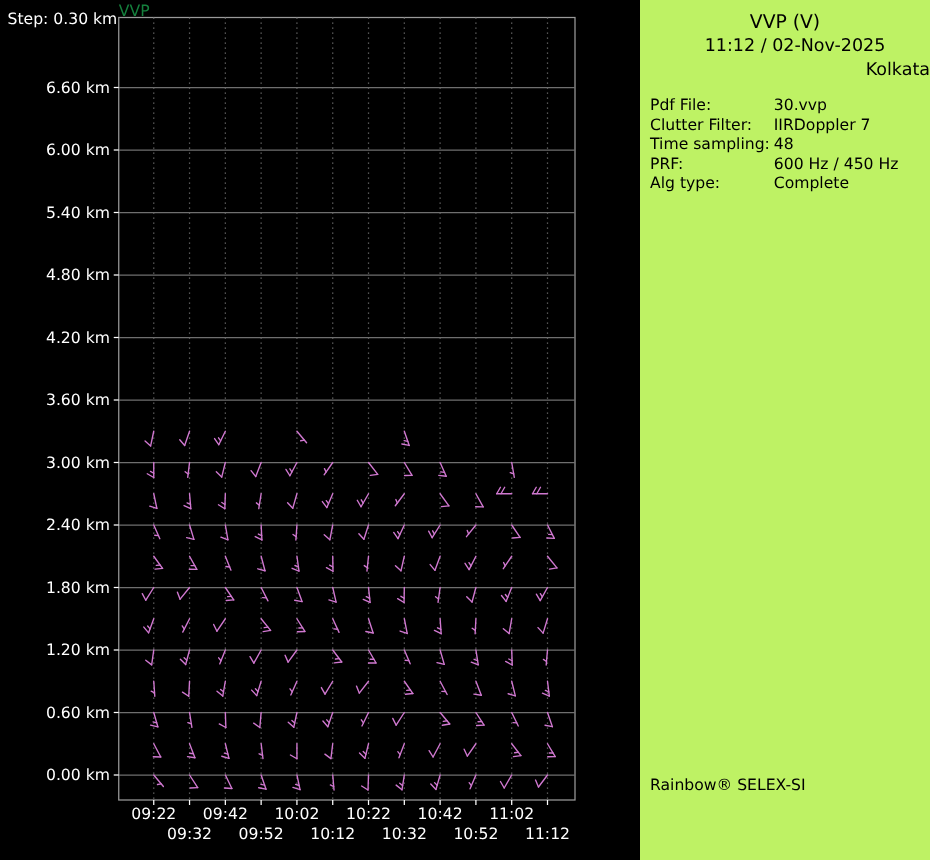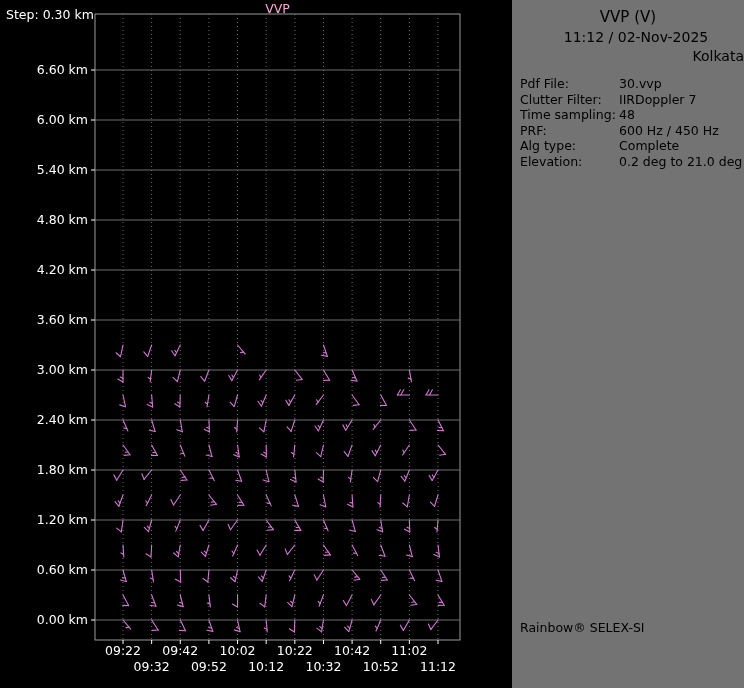--- a/index.html
+++ b/index.html
@@ -1,22 +1,22 @@
 <!DOCTYPE html>
 <html><head>
 <meta charset="utf-8">
 <style>
   html,body{margin:0;padding:0;background:#000;}
   .app{position:relative;width:744px;height:688px;overflow:hidden;font-family:"DejaVu Sans",sans-serif;}
   .chart-region{position:absolute;left:0;top:0;width:512px;height:688px;background:#000;}
-  .chart-title{position:absolute;left:95px;top:1px;width:365px;text-align:center;color:#f9a8d4;font-size:12.5px;}
+  .chart-title{position:absolute;left:95px;top:1px;width:365px;text-align:left;color:#15803d;font-size:12.5px;}
   .step-label{position:absolute;left:6px;top:7px;color:#fff;font-size:12.5px;}
   #plot-svg{position:absolute;left:0;top:0;}
   svg text{font-family:"DejaVu Sans",sans-serif;}
-  .info-panel{position:absolute;left:512px;top:0;width:232px;height:688px;background:#737373;color:#000;}
+  .info-panel{position:absolute;left:512px;top:0;width:232px;height:688px;background:#bef264;color:#000;}
   .panel-title{margin-top:8px;text-align:center;font-size:15px;}
   .panel-datetime{margin-top:3px;text-align:center;font-size:14px;margin-left:16px;}
   .panel-site{margin-top:3px;text-align:right;font-size:14px;}
   .params{margin:12px 0 0 8px;font-size:12.5px;line-height:15.5px;}
   .param-label{display:inline-block;width:99px;white-space:nowrap;}
   .param-value{white-space:nowrap;}
   .panel-footer{position:absolute;left:8px;top:620px;font-size:12.5px;}
 </style>
 </head>
 <body>
@@ -428,17 +428,16 @@
   <div class="info-panel">
     <div class="panel-title">VVP (V)</div>
     <div class="panel-datetime">11:12 / 02-Nov-2025</div>
     <div class="panel-site">Kolkata</div>
     <div class="params" id="params">
         <div><span class="param-label">Pdf File:</span><span class="param-value">30.vvp</span></div>
         <div><span class="param-label">Clutter Filter:</span><span class="param-value">IIRDoppler 7</span></div>
         <div><span class="param-label">Time sampling:</span><span class="param-value">48</span></div>
         <div><span class="param-label">PRF:</span><span class="param-value">600 Hz / 450 Hz</span></div>
         <div><span class="param-label">Alg type:</span><span class="param-value">Complete</span></div>
-        <div><span class="param-label">Elevation:</span><span class="param-value">0.2 deg to 21.0 deg</span></div>
       </div>
     <div class="panel-footer">Rainbow® SELEX-SI</div>
   </div>
 </div>
 
 </body></html>

